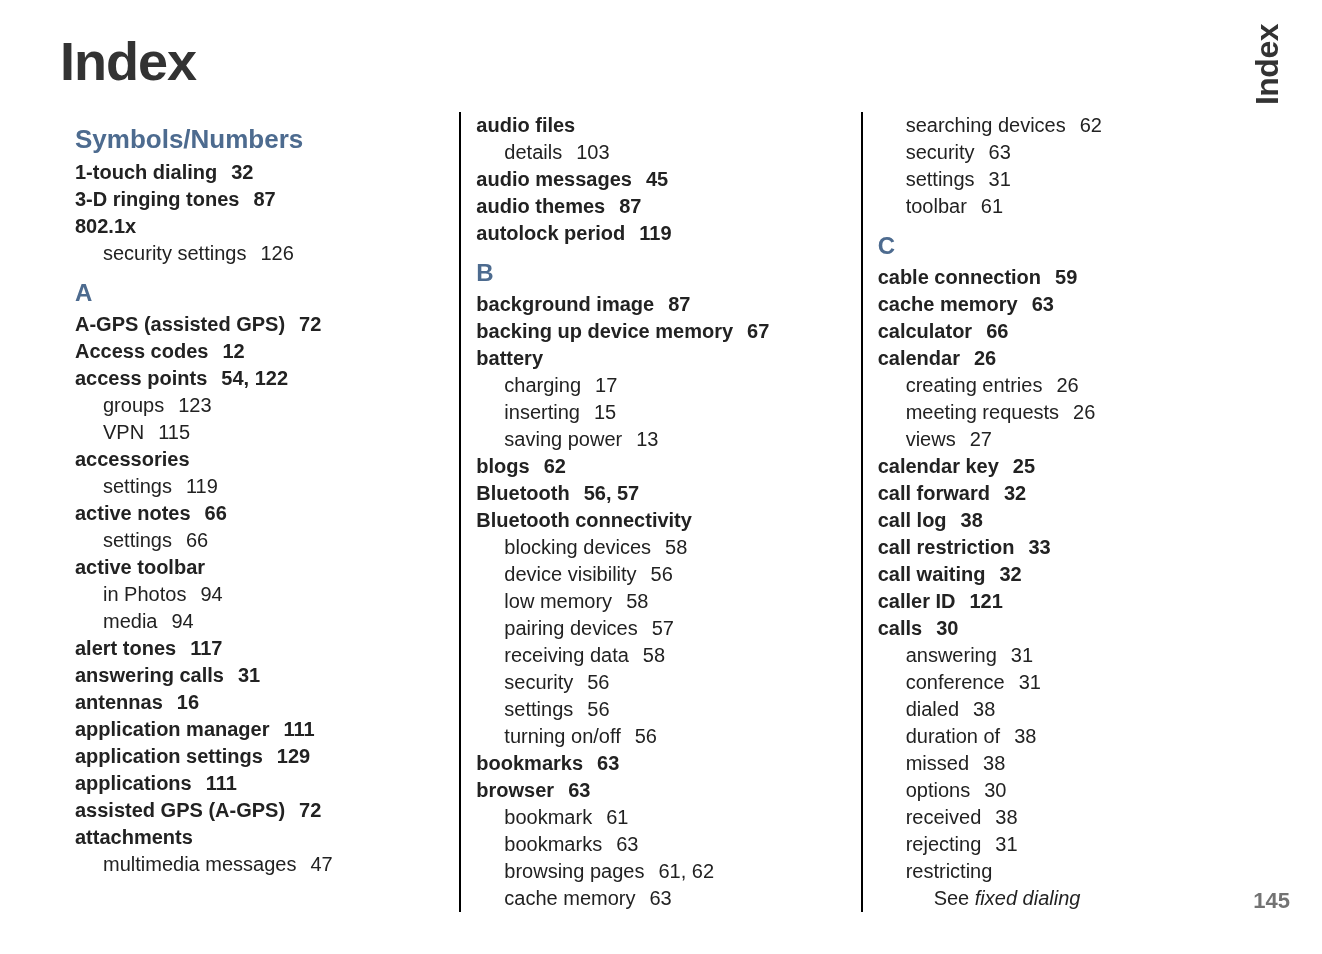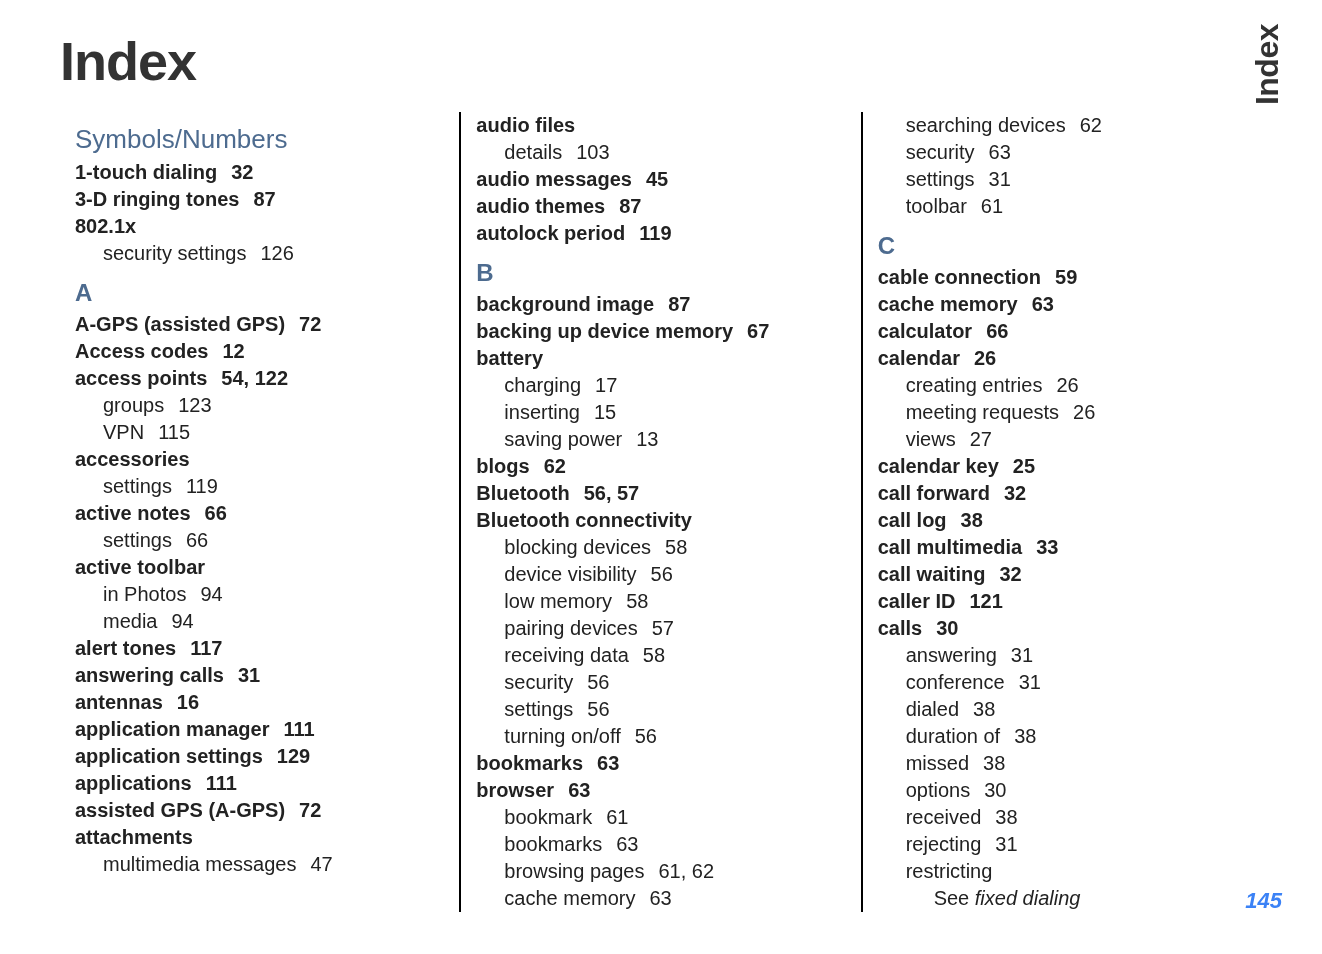--- a/index.html
+++ b/index.html
@@ -35,21 +35,21 @@
     flex: 1;
     padding: 0 15px;
     box-sizing: border-box;
     font-size: 20px;
     line-height: 1.35;
   }
   .col1 { border-right: 0; }
   .col2, .col3 { border-left: 2px solid #000; }
   .group-head {
     font-size: 26px;
-    font-weight: 400;
+    font-weight: 700;
     color: #4d6b8f;
     margin-top: 10px;
     margin-bottom: 2px;
   }
   .letter-head {
     font-size: 24px;
     font-weight: 700;
     color: #4d6b8f;
     margin-top: 10px;
     margin-bottom: 2px;
@@ -77,26 +77,25 @@
     top: 24px;
     font-size: 32px;
     font-weight: 700;
     color: #333;
     writing-mode: vertical-rl;
     transform: rotate(180deg);
     letter-spacing: -0.5px;
   }
   .page-number {
     position: absolute;
-    right: 40px;
+    right: 32px;
     bottom: 40px;
     font-size: 22px;
     font-weight: 700;
-    color: #3b82f6;
-    font-style: italic;
+    color: #737373;
   }
 </style>
 </head>
 <body>
 
 <div class="page">
   <div class="title">Index</div>
 
   <div class="cols">
     <div class="col col1" id="col-0">
@@ -168,21 +167,21 @@
         <div class="entry"><span class="term">cable connection</span><span class="pages">59</span></div>
         <div class="entry"><span class="term">cache memory</span><span class="pages">63</span></div>
         <div class="entry"><span class="term">calculator</span><span class="pages">66</span></div>
         <div class="entry"><span class="term">calendar</span><span class="pages">26</span></div>
         <div class="subentry"><span class="term">creating entries</span><span class="pages">26</span></div>
         <div class="subentry"><span class="term">meeting requests</span><span class="pages">26</span></div>
         <div class="subentry"><span class="term">views</span><span class="pages">27</span></div>
         <div class="entry"><span class="term">calendar key</span><span class="pages">25</span></div>
         <div class="entry"><span class="term">call forward</span><span class="pages">32</span></div>
         <div class="entry"><span class="term">call log</span><span class="pages">38</span></div>
-        <div class="entry"><span class="term">call multimedia</span><span class="pages">33</span></div>
+        <div class="entry"><span class="term">call restriction</span><span class="pages">33</span></div>
         <div class="entry"><span class="term">call waiting</span><span class="pages">32</span></div>
         <div class="entry"><span class="term">caller ID</span><span class="pages">121</span></div>
         <div class="entry"><span class="term">calls</span><span class="pages">30</span></div>
         <div class="subentry"><span class="term">answering</span><span class="pages">31</span></div>
         <div class="subentry"><span class="term">conference</span><span class="pages">31</span></div>
         <div class="subentry"><span class="term">dialed</span><span class="pages">38</span></div>
         <div class="subentry"><span class="term">duration of</span><span class="pages">38</span></div>
         <div class="subentry"><span class="term">missed</span><span class="pages">38</span></div>
         <div class="subentry"><span class="term">options</span><span class="pages">30</span></div>
         <div class="subentry"><span class="term">received</span><span class="pages">38</span></div>

